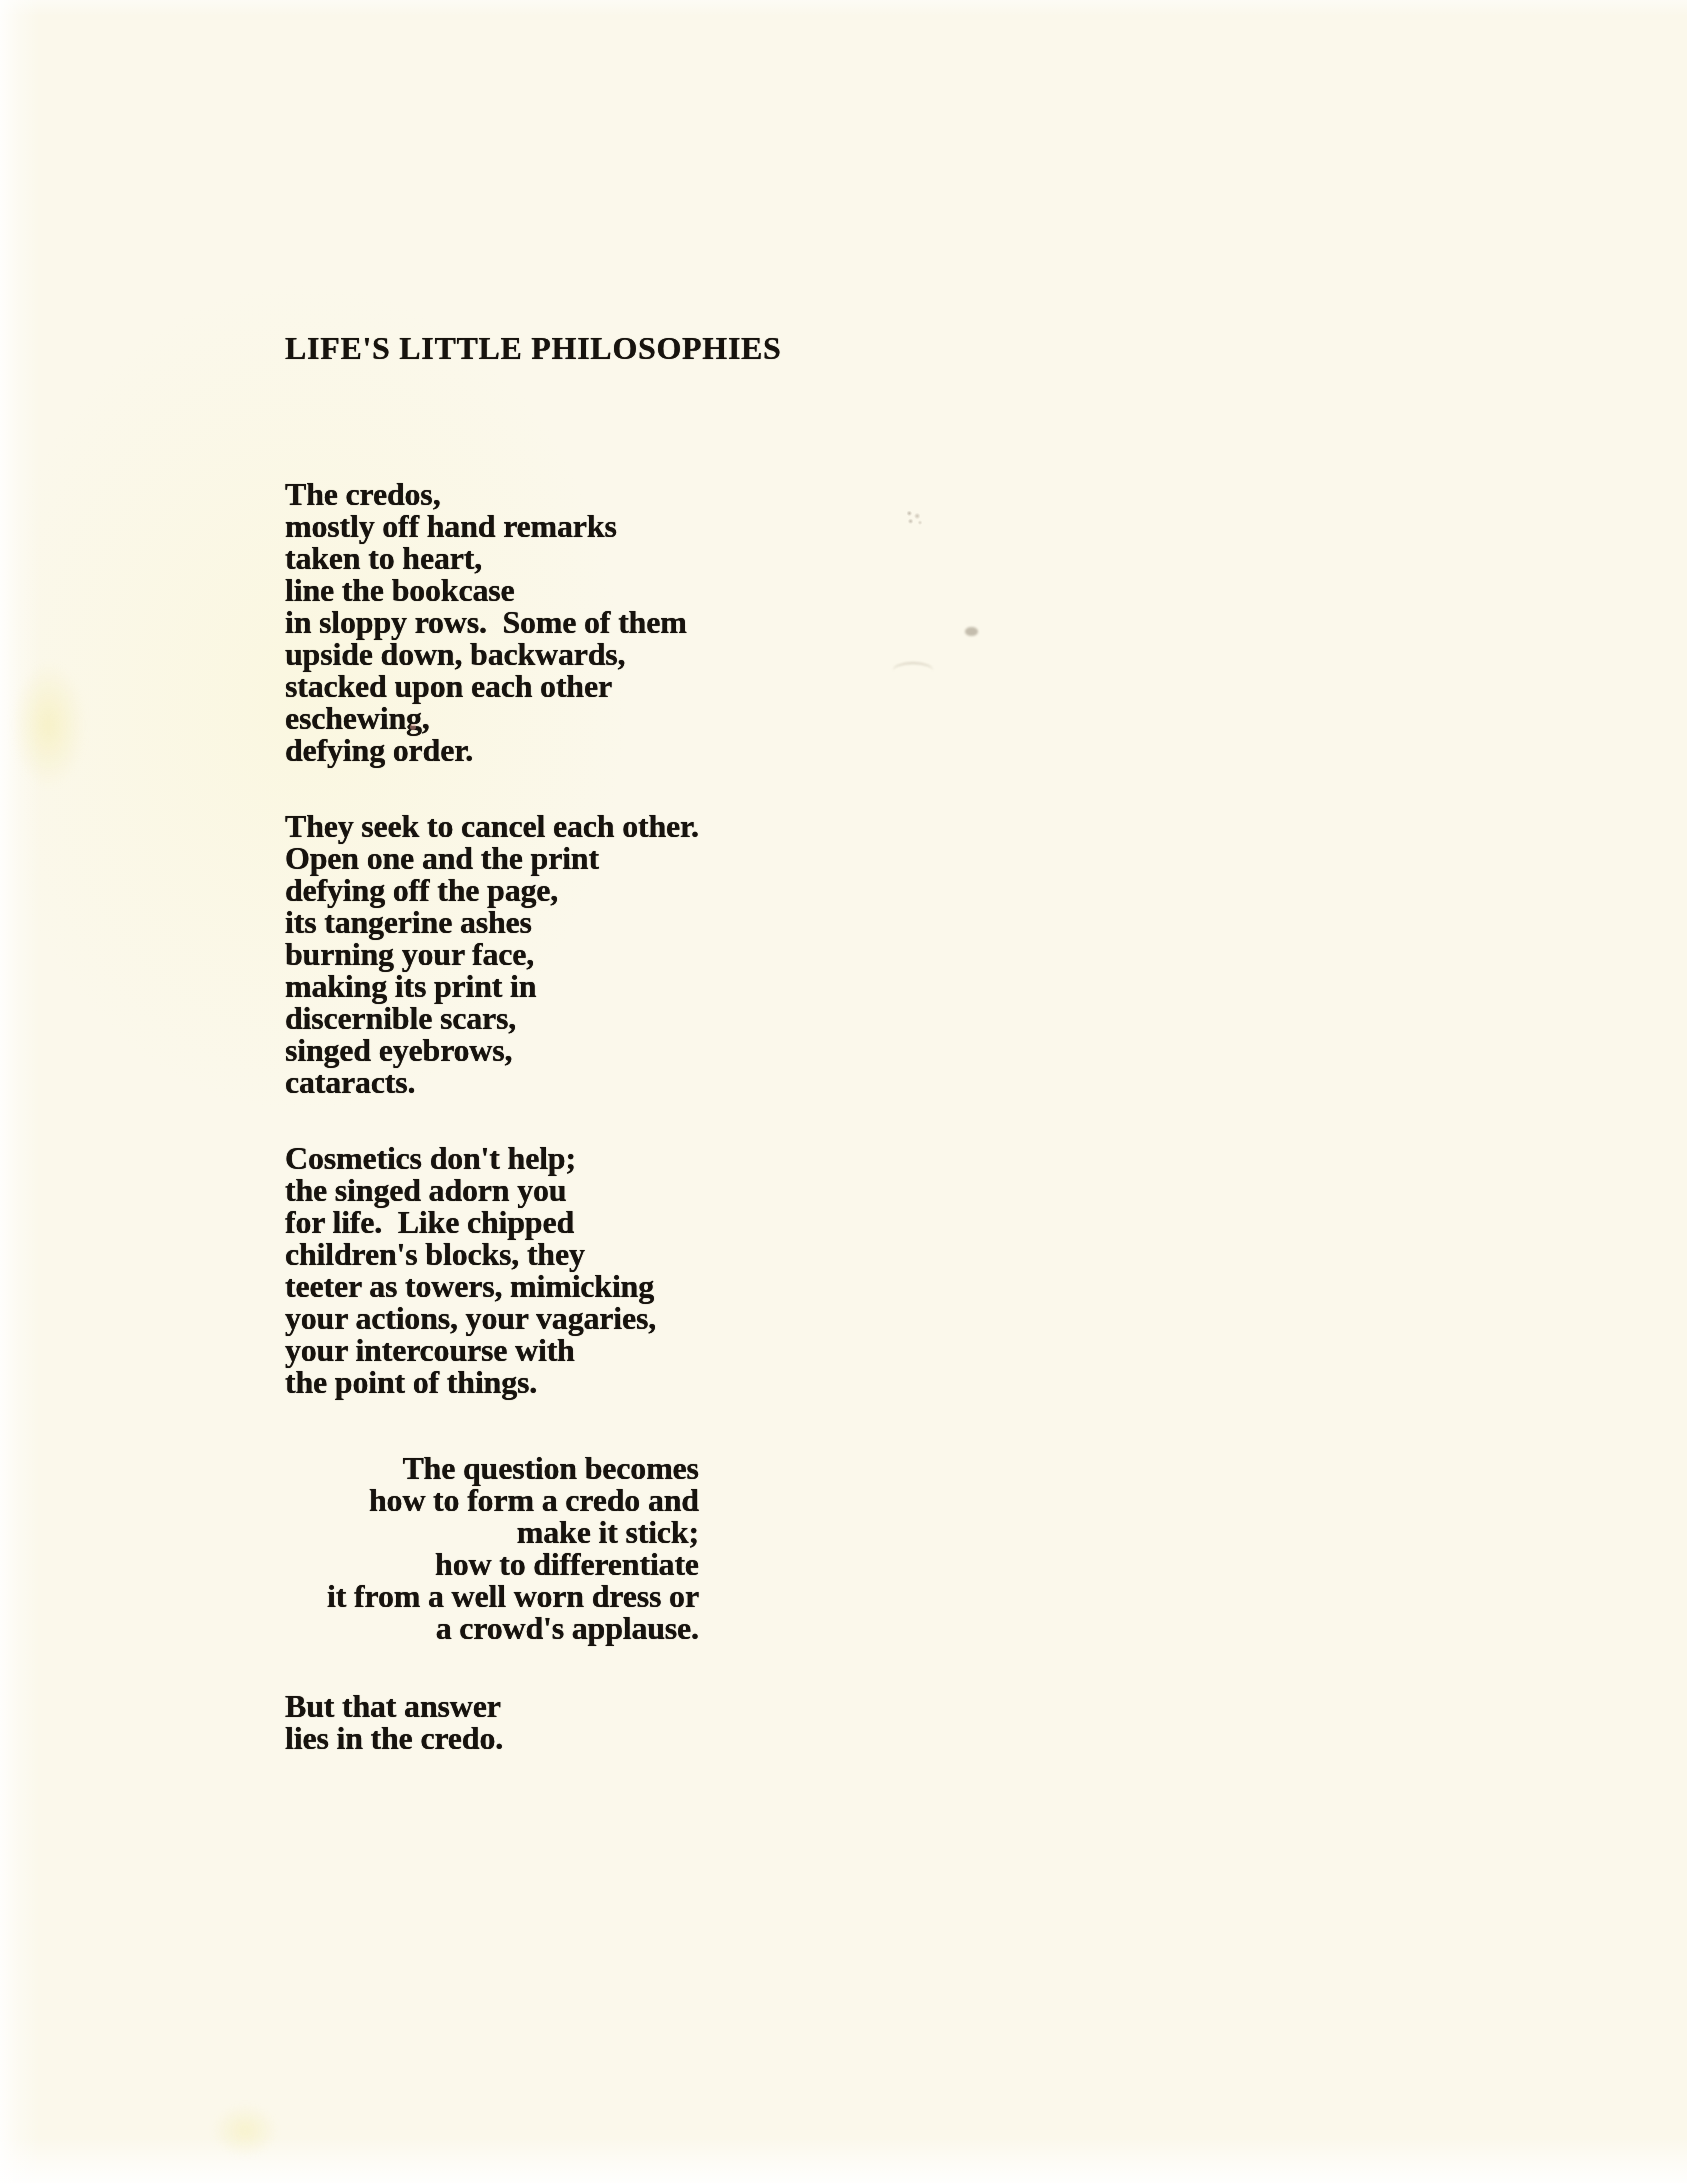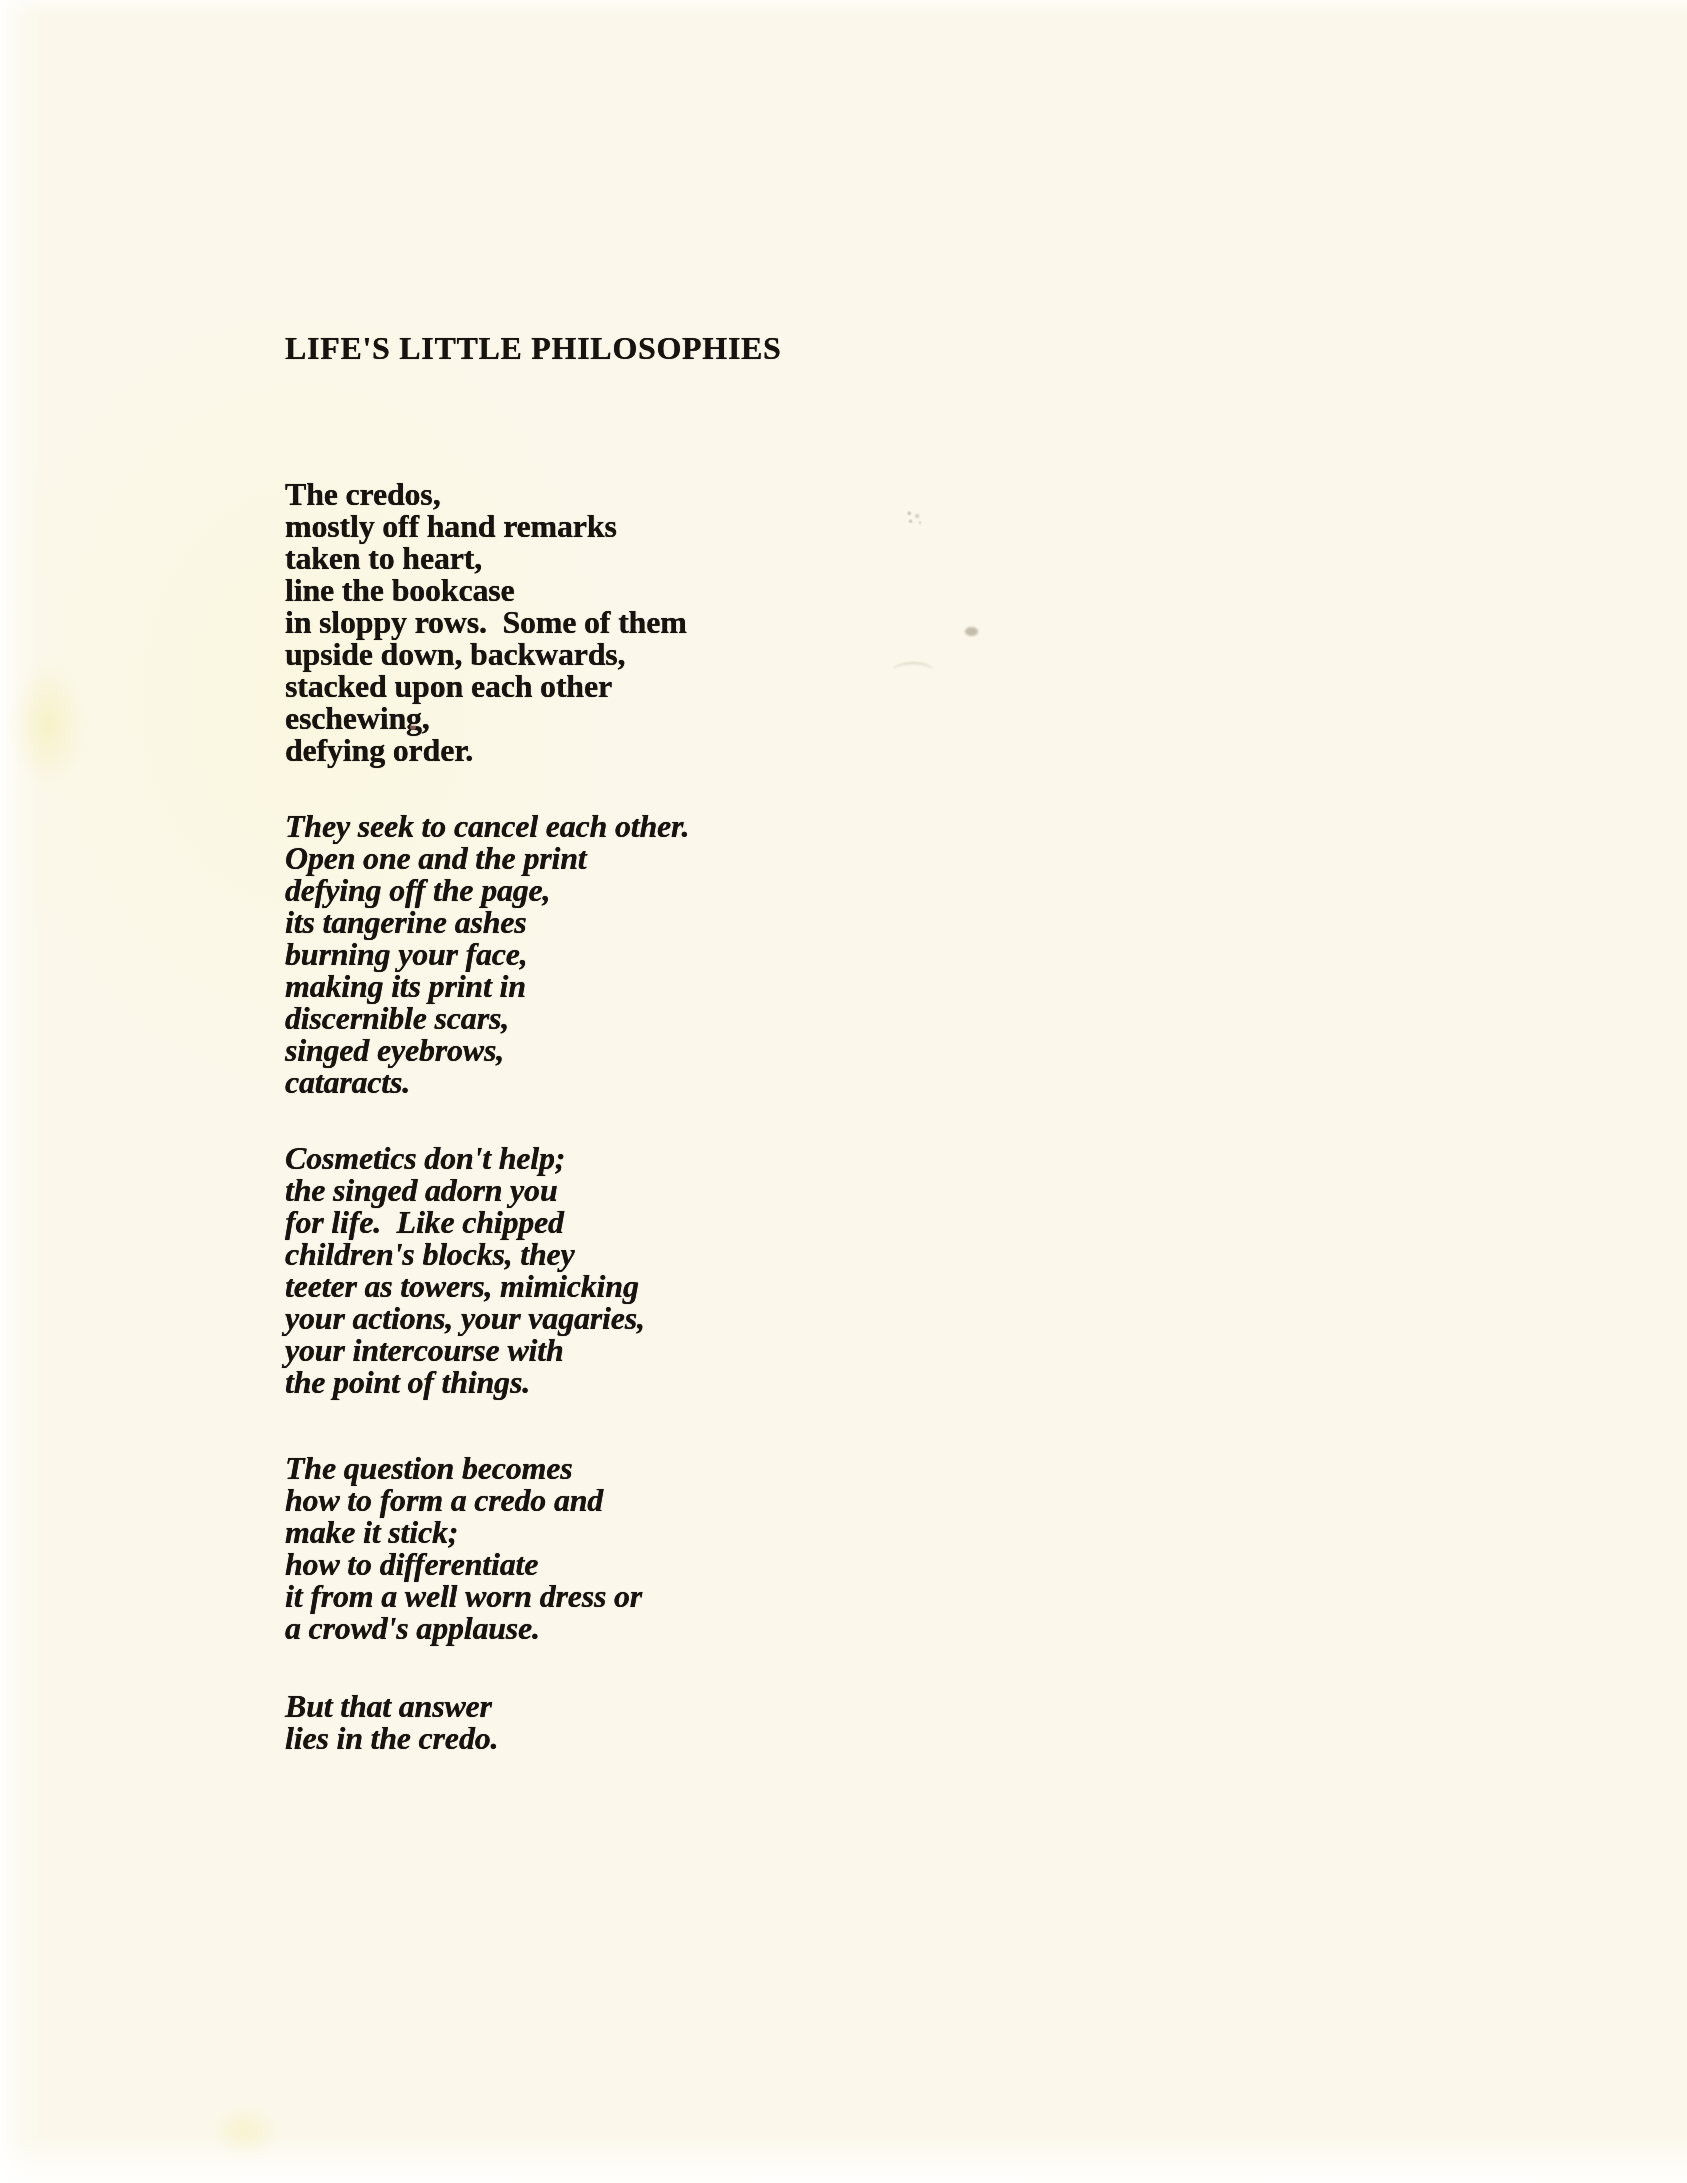--- a/index.html
+++ b/index.html
@@ -38,23 +38,23 @@
     text-shadow: 0 0 0.7px var(--ink, #17130e);
     white-space: pre;
   }
   .poem {
     position: absolute;
     left: 285px;
     top: 478px;
     color: var(--ink, #17130e);
   }
   .stanza { margin: 0; }
-  .stanza + .stanza { margin-top: 44px; font-style: italic; }
+  .stanza + .stanza { margin-top: 44px; }
   .stanza:nth-child(3) { }
-  .stanza:nth-child(4) { margin-top: 54px; }
+  .stanza:nth-child(4) { margin-top: 54px; text-align: right; }
   .stanza:nth-child(5) { margin-top: 46px; }
   .line {
     font-size: 32px;
     font-weight: 700;
     line-height: 32px;
     letter-spacing: -0.2px;
     white-space: pre;
     text-shadow: 0 0 0.7px var(--ink, #17130e);
   }
   

